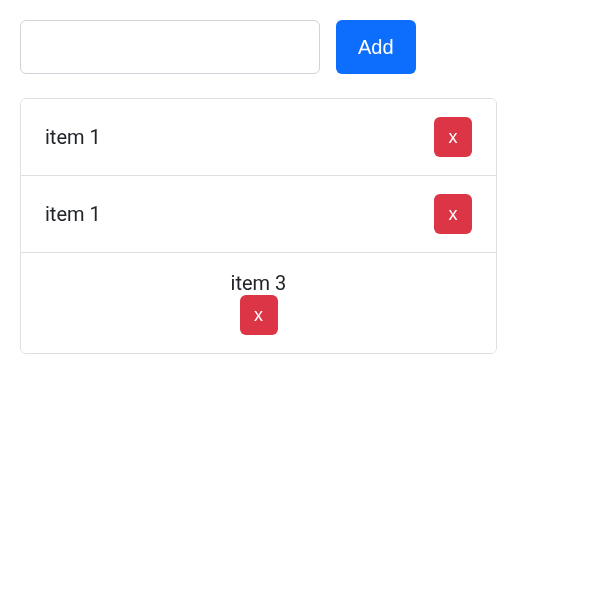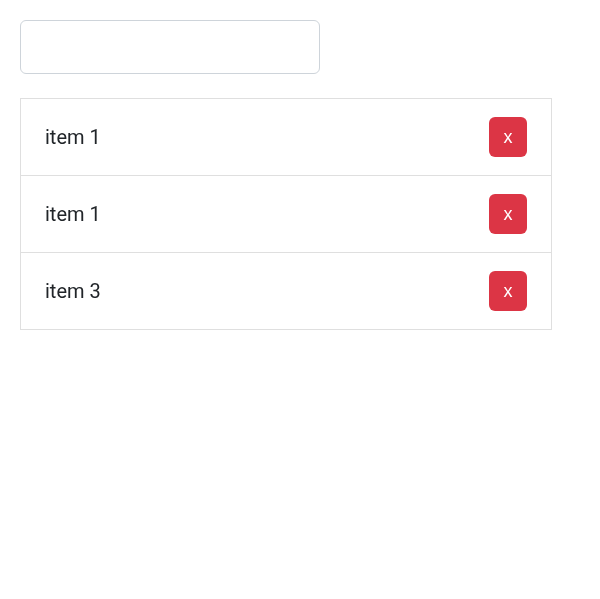--- a/index.html
+++ b/index.html
@@ -37,34 +37,35 @@
       color: #fff;
       border: none;
       border-radius: 6px;
       padding: 0 22px;
       font-size: 20px;
       height: 54px;
       cursor: pointer;
     }
     .list {
       border: 1px solid rgba(0,0,0,0.125);
-      border-radius: 0;
+      border-radius: 6px;
       overflow: hidden;
-      width: 532px;
+      width: 477px;
     }
     .list-item {
       display: flex;
       align-items: center;
       justify-content: space-between;
       padding: 18px 24px;
       background: #fff;
       border-bottom: 1px solid rgba(0,0,0,0.125);
     }
     .list-item:last-child {
       border-bottom: none;
+      flex-direction: column;
     }
     .item-label {
       font-size: 20px;
       color: #212529;
     }
     .delete-button {
       background: #dc3545;
       color: #fff;
       border: none;
       border-radius: 6px;
@@ -75,20 +76,21 @@
       display: flex;
       align-items: center;
       justify-content: center;
     }
   </style>
 </head>
 <body>
 
 <div class="input-row">
   <input type="text" class="text-input" value="" style="">
+  <button class="add-button">Add</button>
 </div>
 
 <ul class="list">
   <li class="list-item">
     <span class="item-label">item 1</span>
     <button class="delete-button">x</button>
   </li>
   <li class="list-item">
     <span class="item-label">item 1</span>
     <button class="delete-button">x</button>

